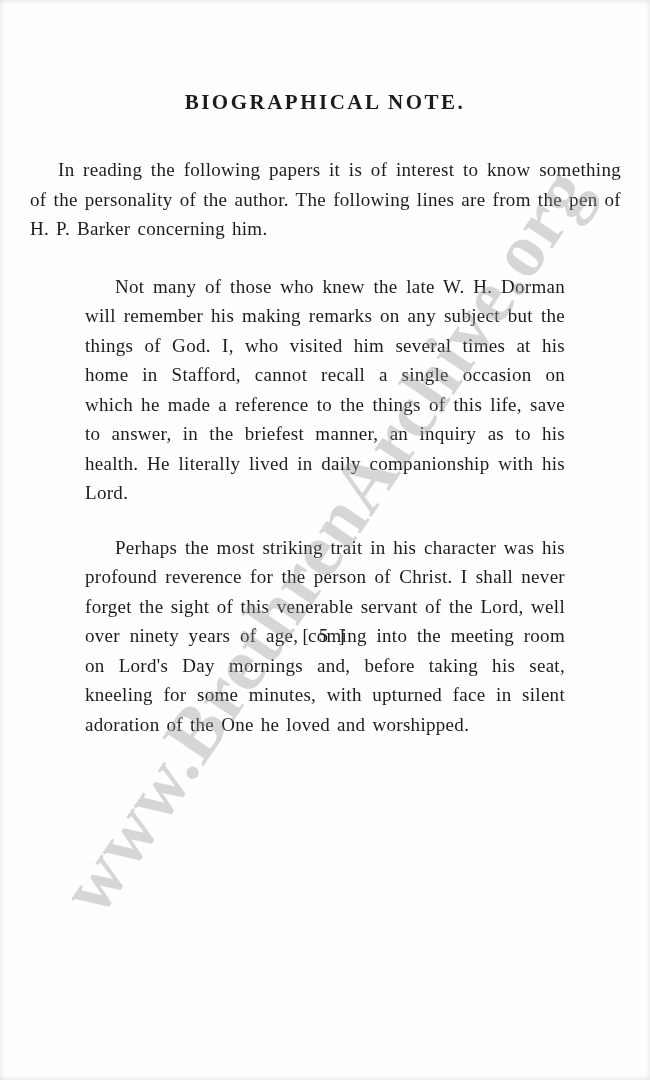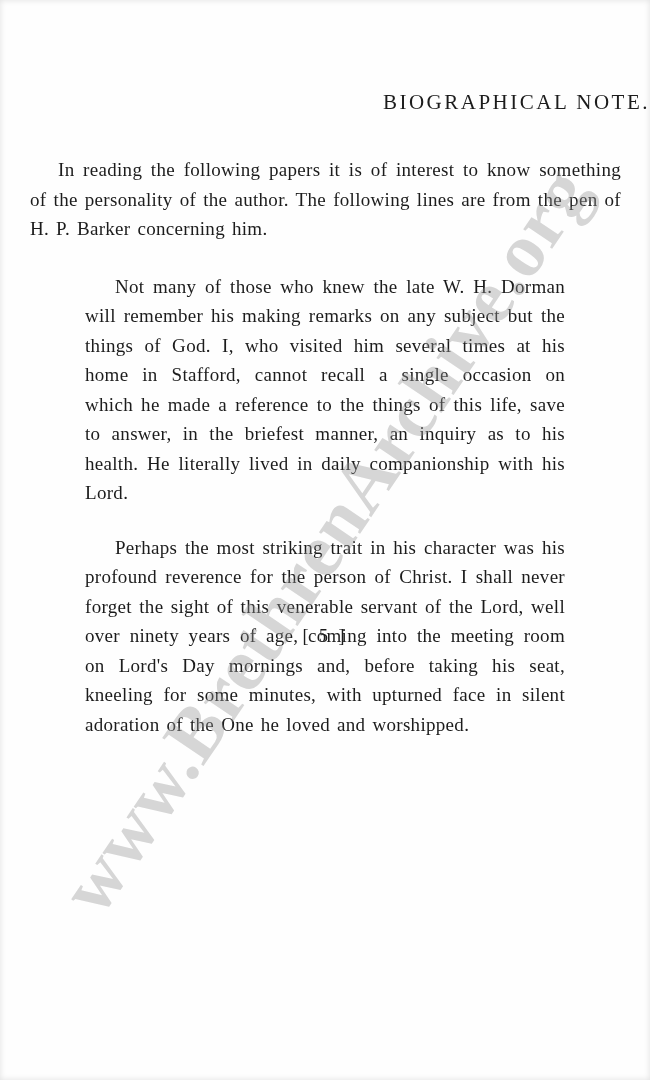--- a/index.html
+++ b/index.html
@@ -32,23 +32,23 @@
     pointer-events: none;
     z-index: 2;
   }
   .content {
     position: relative;
     z-index: 1;
   }
   .title {
     margin: 0;
     padding-top: 90px;
-    text-align: right;
+    text-align: center;
     font-size: 21px;
-    font-weight: normal;
+    font-weight: bold;
     letter-spacing: 2.5px;
   }
   p.para {
     font-size: 19px;
     line-height: 29.5px;
     text-align: justify;
     word-spacing: 2px;
     letter-spacing: 0.3px;
     margin: 0;
   }

